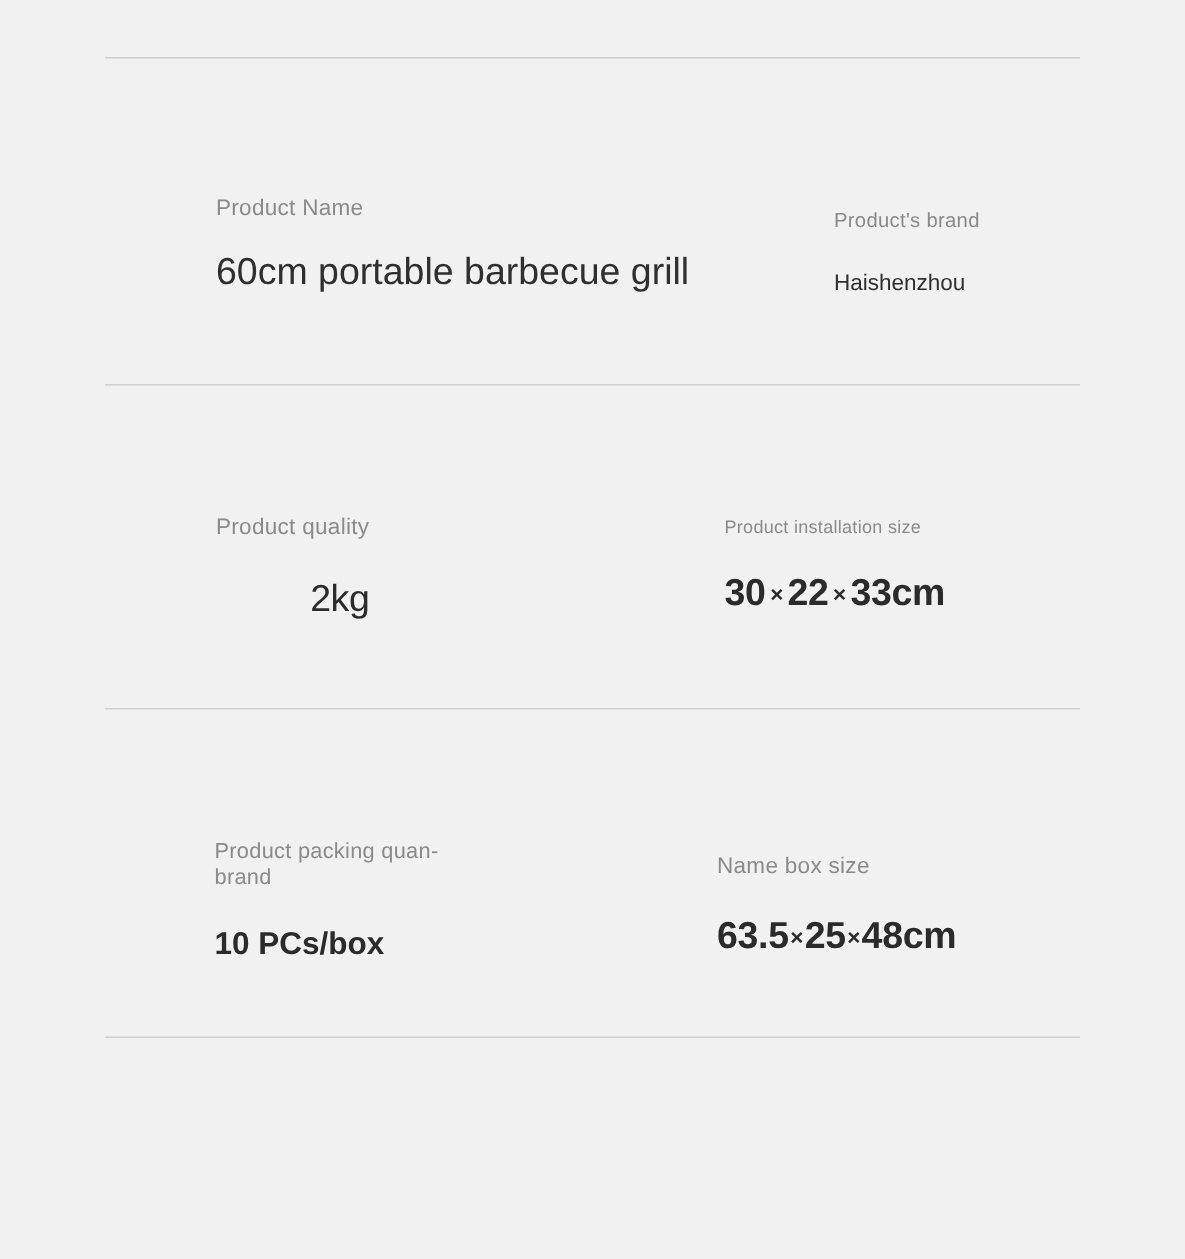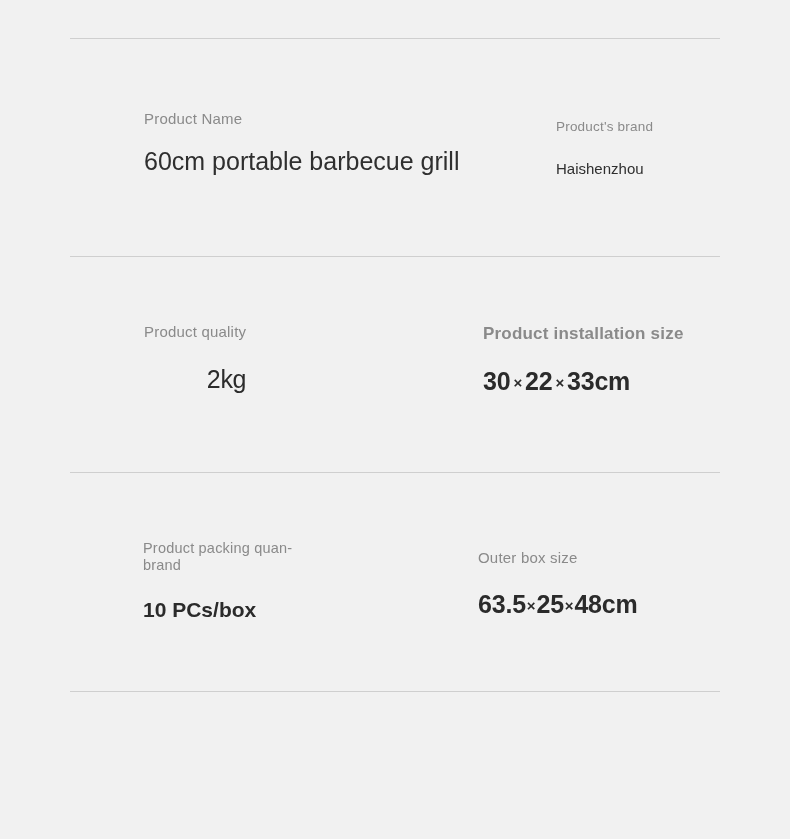--- a/index.html
+++ b/index.html
@@ -27,20 +27,21 @@
     height: 1px;
     background: #cfcfcf;
   }
   .d1 { top: 38px; }
   .d2 { top: 256px; }
   .d3 { top: 472px; }
   .d4 { top: 691px; }
 
   .field {
     position: absolute;
+    margin-top: 20px;
   }
   .label {
     color: #8a8a8a;
     font-size: 15px;
     font-weight: 400;
     letter-spacing: 0.2px;
     line-height: 1.2;
     white-space: pre-line;
   }
   .value {
@@ -70,21 +71,21 @@
   
   .f-quality { left: 144px; top: 323px; }
   .f-quality .value {
     font-size: 25px;
     font-weight: normal;
     margin-top: 23px;
     letter-spacing: -0.3px;
     text-align: right;
   }
   .f-size { left: 483px; top: 324px; }
-  .f-size .label { font-size: 17px; font-weight: bold; }
+  .f-size .label { font-size: 12px; }
   .f-size .value {
     font-size: 25px;
     font-weight: bold;
     margin-top: 22px;
     letter-spacing: -0.2px;
   }
   .f-size .value .x {
     font-size: 15px;
     font-weight: bold;
     padding: 0 3px;
@@ -149,19 +150,19 @@
 
   <div class="divider d3"></div>
 
   <div class="field f-pack">
     <div class="label">Product packing quan-
 brand</div>
     <div class="value">10 PCs/box</div>
   </div>
 
   <div class="field f-outer">
-    <div class="label">Outer box size</div>
+    <div class="label">Name box size</div>
     <div class="value"><span>63.5</span><span class="x">×</span><span>25</span><span class="x">×</span><span>48cm</span></div>
   </div>
 
   <div class="divider d4"></div>
 
 </div>
 
 </body></html>

